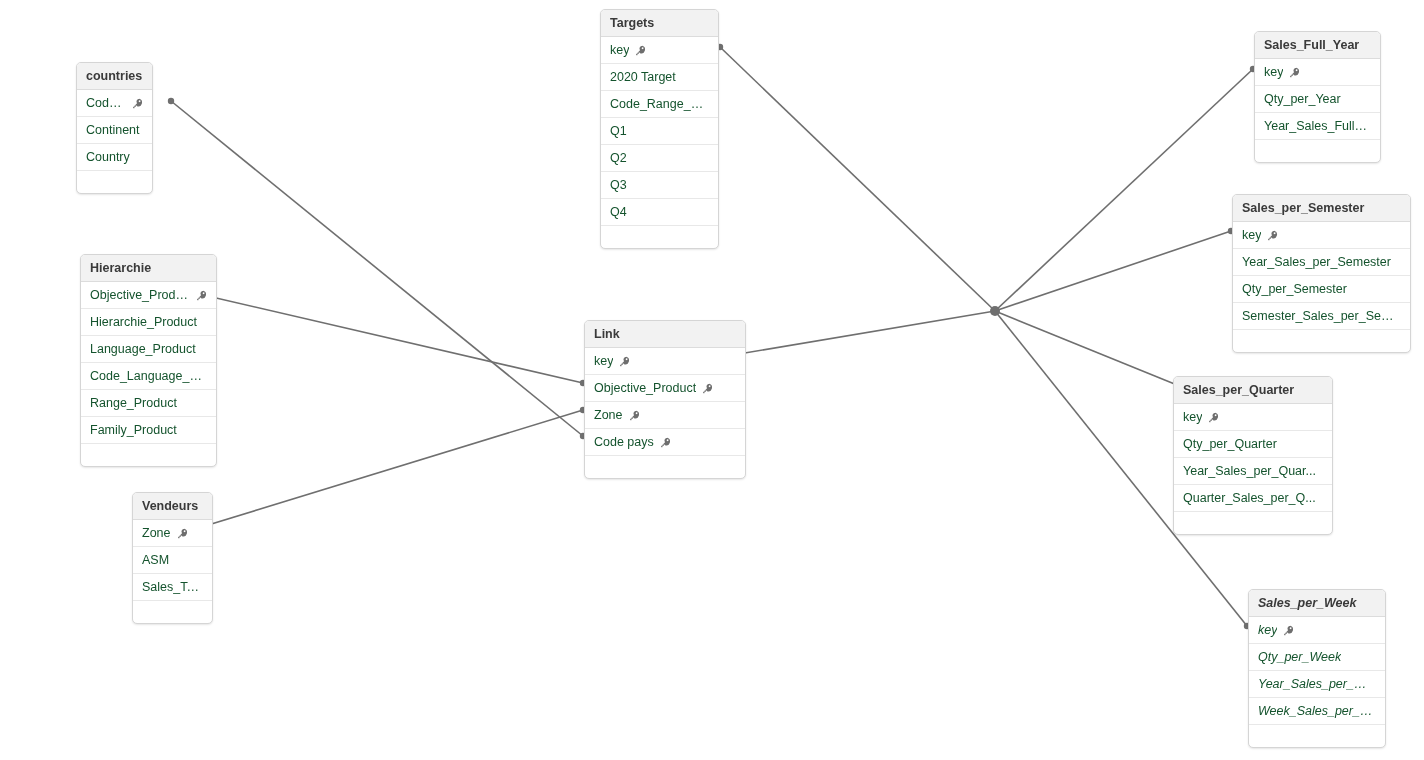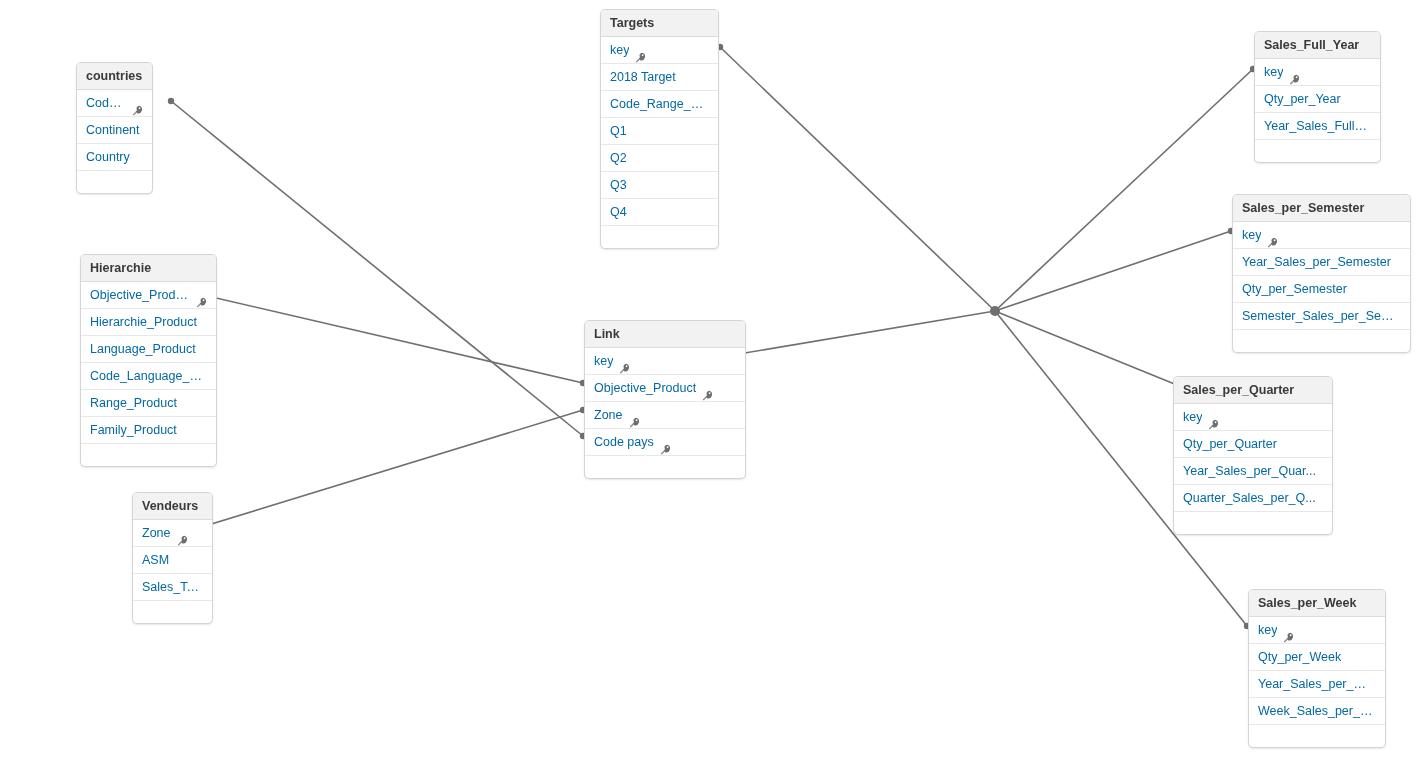--- a/index.html
+++ b/index.html
@@ -46,26 +46,26 @@
     border-bottom: 1px solid #dcdcdc;
     white-space: nowrap;
     overflow: hidden;
     text-overflow: ellipsis;
   }
   .tbl-field {
     height: 26px;
     line-height: 26px;
     padding: 0 9px;
     font-size: 12.5px;
-    color: #0369a1;
+    color: #14532d;
     border-bottom: 1px solid #e8e8e8;
     white-space: nowrap;
     overflow: hidden;
     display: flex;
-    align-items: flex-end;
+    align-items: center;
   }
   .tbl-field:last-child {
     border-bottom: none;
   }
   .tbl-field .fname {
     overflow: hidden;
     text-overflow: ellipsis;
     white-space: nowrap;
   }
   .tbl-field.empty {
@@ -183,21 +183,21 @@
           <span class="fname">key</span>
           <span class="key-icon">
             <svg width="11" height="11" viewBox="0 0 16 16">
               <g fill="#6e6e6e">
                 <path d="M10.6 1.2a4.1 4.1 0 0 0-3.3 6.5L1.3 13.7l1.5 1.5 1.2-1.2-.8-.8.9-.9.8.8.9-.9-.8-.8.9-.9 1.4 1.4a4.1 4.1 0 1 0 3.3-10.7zm1.5 4.3a1.35 1.35 0 1 1-1.9-1.9 1.35 1.35 0 0 1 1.9 1.9z"></path>
               </g>
             </svg>
           </span>
         </div>
         <div class="tbl-field">
-          <span class="fname">2018 Target</span>
+          <span class="fname">2020 Target</span>
         </div>
         <div class="tbl-field">
           <span class="fname">Code_Range_Efficy</span>
         </div>
         <div class="tbl-field">
           <span class="fname">Q1</span>
         </div>
         <div class="tbl-field">
           <span class="fname">Q2</span>
         </div>
@@ -312,21 +312,21 @@
           <span class="fname">Qty_per_Quarter</span>
         </div>
         <div class="tbl-field">
           <span class="fname">Year_Sales_per_Quar...</span>
         </div>
         <div class="tbl-field">
           <span class="fname">Quarter_Sales_per_Q...</span>
         </div>
         <div class="tbl-field empty"></div>
       </div>
-      <div class="tbl" style="left: 1248px; top: 589px; width: 138px;">
+      <div class="tbl" style="left: 1248px; top: 589px; width: 138px; font-style: italic;">
         <div class="tbl-title">Sales_per_Week</div>
         <div class="tbl-field">
           <span class="fname">key</span>
           <span class="key-icon">
             <svg width="11" height="11" viewBox="0 0 16 16">
               <g fill="#6e6e6e">
                 <path d="M10.6 1.2a4.1 4.1 0 0 0-3.3 6.5L1.3 13.7l1.5 1.5 1.2-1.2-.8-.8.9-.9.8.8.9-.9-.8-.8.9-.9 1.4 1.4a4.1 4.1 0 1 0 3.3-10.7zm1.5 4.3a1.35 1.35 0 1 1-1.9-1.9 1.35 1.35 0 0 1 1.9 1.9z"></path>
               </g>
             </svg>
           </span>

